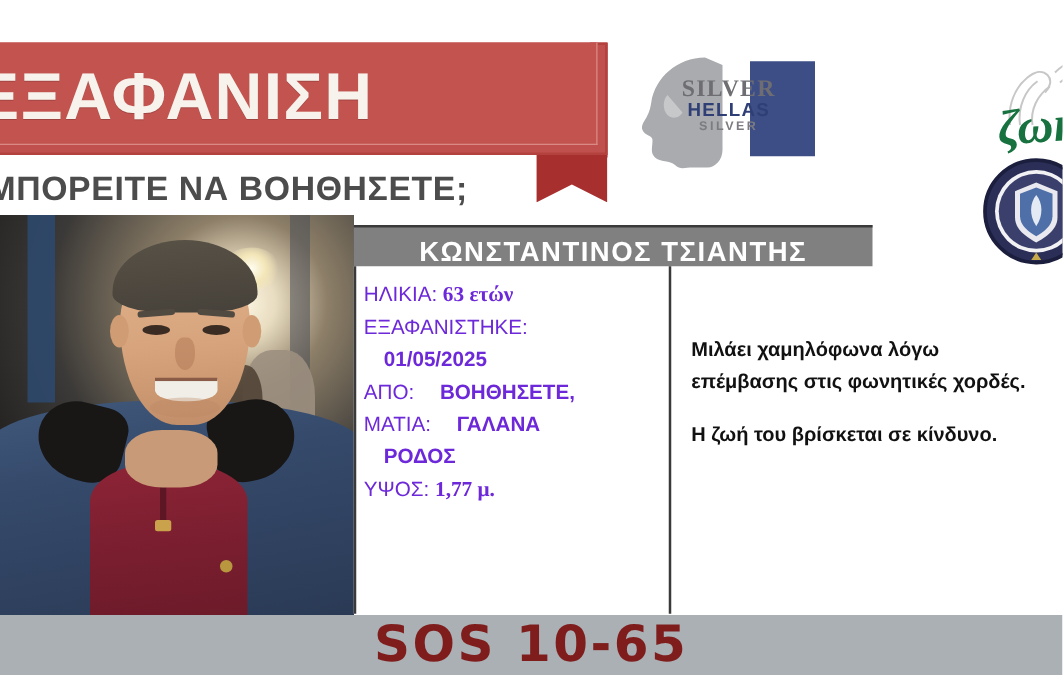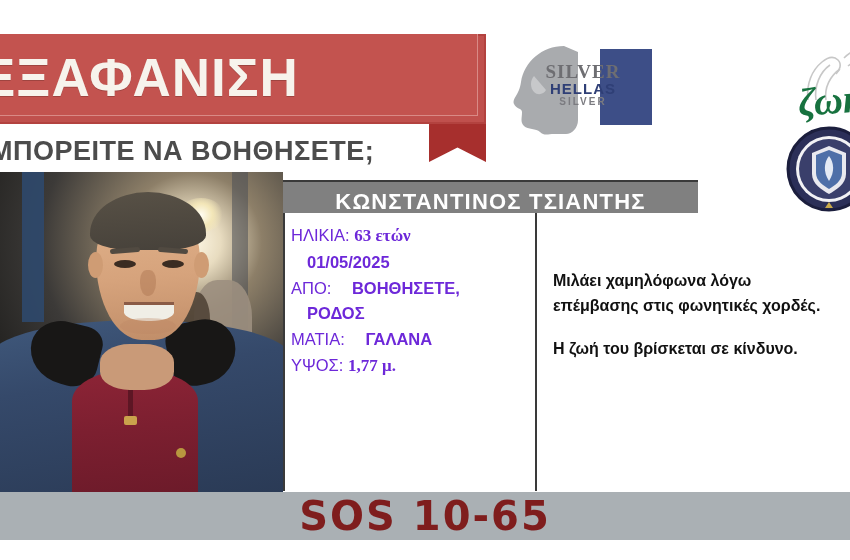--- a/index.html
+++ b/index.html
@@ -273,24 +273,25 @@
 
   <div class="name-bar">
     <span>ΚΩΝΣΤΑΝΤΙΝΟΣ  ΤΣΙΑΝΤΗΣ</span>
   </div>
 
   <div class="info-panel">
     <div class="vdiv"></div>
 
     <div class="facts">
       <div class="row"><span class="lbl">ΗΛΙΚΙΑ:</span> <span class="val-serif">63 ετών</span></div>
+      <div class="row"><span class="lbl">ΕΞΑΦΑΝΙΣΤΗΚΕ:</span><span class="val"></span></div>
       <div class="row"><span class="val">01/05/2025</span></div>
       <div class="row"><span class="lbl">ΑΠΟ:</span> <span class="val">ΒΟΗΘΗΣΕΤΕ,</span></div>
+      <div class="row"><span class="lbl">ΜΑΤΙΑ:</span> <span class="val">ΓΑΛΑΝΑ</span></div>
       <div class="row"><span class="val">ΡΟΔΟΣ</span></div>
-      <div class="row"><span class="lbl">ΜΑΤΙΑ:</span> <span class="val">ΓΑΛΑΝΑ</span></div>
       <div class="row"><span class="lbl">ΥΨΟΣ:</span> <span class="val-serif"> 1,77 μ.</span></div>
     </div>
 
     <div class="notes">
       <p>Μιλάει χαμηλόφωνα λόγω επέμβασης στις φωνητικές χορδές.</p>
       <p>Η ζωή του βρίσκεται  σε κίνδυνο.</p>
     </div>
   </div>
 
   <div class="sos-bar">

